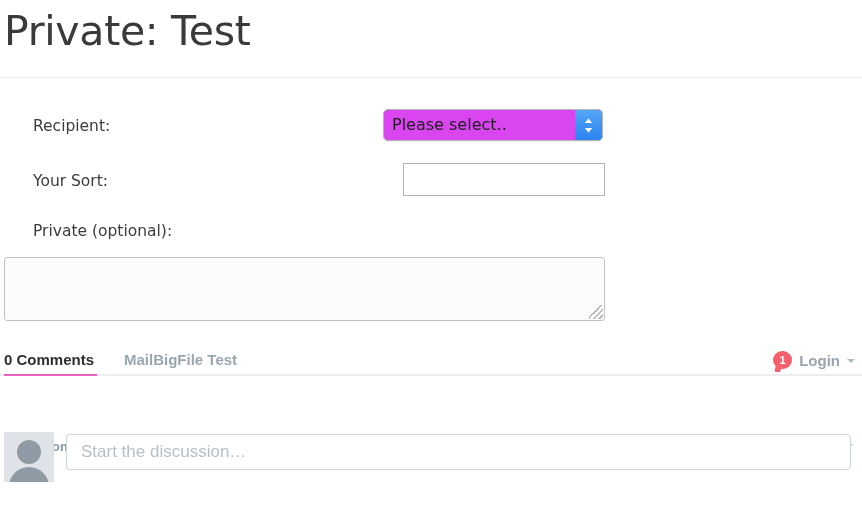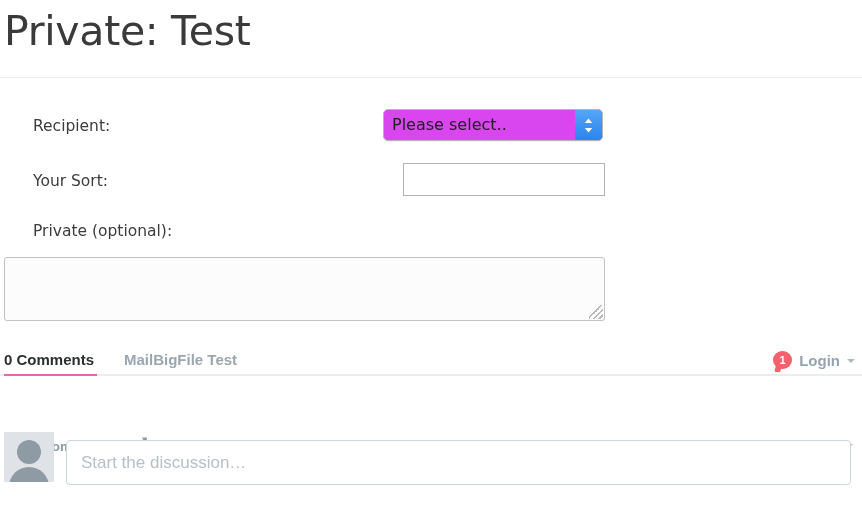--- a/index.html
+++ b/index.html
@@ -313,23 +313,23 @@
     left: 5px;
     top: 35px;
     width: 40px;
     height: 30px;
     border-radius: 20px 20px 0 0;
     background: #8e9aa4;
   }
   #discussion-input {
     position: absolute;
     left: 66px;
-    top: 8px;
+    top: 2px;
     width: 785px;
-    height: 45px;
+    height: 36px;
     box-sizing: border-box;
     background: #ffffff;
     border: 1px solid #ccd6dd;
     border-radius: 4px;
     padding: 0 14px;
     font-family: "Liberation Sans", "DejaVu Sans", sans-serif;
     font-size: 17px;
     color: #333;
     outline: none;
   }

